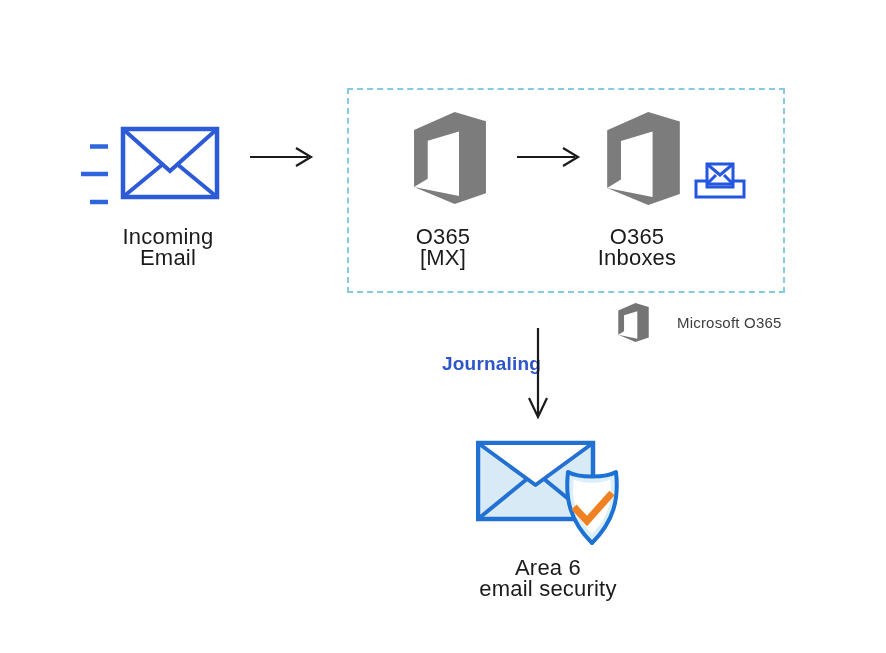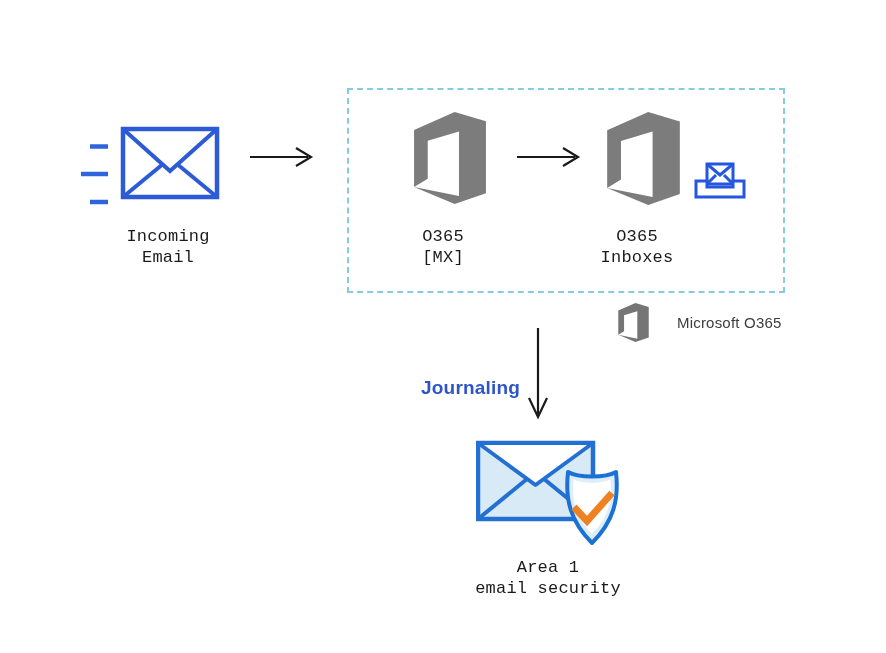--- a/index.html
+++ b/index.html
@@ -3,22 +3,22 @@
 <meta charset="utf-8">
 <style>
   html,body{margin:0;padding:0;}
   body{
     width:886px;height:653px;position:relative;background:#ffffff;
     font-family:"Liberation Sans", sans-serif;overflow:hidden;
   }
   .abs{position:absolute;}
   .label{
     position:absolute;text-align:center;
-    font-size:17px;line-height:21px;color:#1b1b1b;
-    white-space:pre-line;letter-spacing:.2px;font-family:Liberation Mono, monospace;
+    font-size:22px;line-height:21px;color:#1b1b1b;
+    white-space:pre-line;letter-spacing:.2px;
   }
   .legend-text{
     position:absolute;font-size:15px;color:#3d3d3d;letter-spacing:.2px;margin-left:10px;
   }
   .journaling{
     position:absolute;font-size:19px;font-weight:600;color:#2e56c9;letter-spacing:.2px;
   }
   .boundary{
     position:absolute;border:2px dashed #85cce0;box-sizing:border-box;
     background:transparent;
@@ -75,35 +75,35 @@
 <div class="label" style="left:383px;top:226px;width:120px;">O365
 [MX]</div>
 <div class="label" style="left:577px;top:226px;width:120px;">O365
 Inboxes</div>
 
 <svg class="abs" style="left:618px;top:303px;" width="31" height="39" viewBox="0 0 200 256">
   <path fill="#757575" fill-rule="evenodd" d="M0,209 V50 L113,0 L200,26 V226 L113,256 L0,209 L125,234 V54 L38,80 V186 Z"></path>
 </svg>
 <div class="legend-text" style="left:667px;top:314px;">Microsoft O365</div>
 
-<div class="journaling" style="left:421px;top:353px;margin-top:24px;">Journaling</div>
+<div class="journaling" style="left:442px;top:353px;">Journaling</div>
 <svg class="abs" style="left:527px;top:326px;" width="24" height="94" viewBox="0 0 24 94">
   <line x1="11" y1="2" x2="11" y2="88" stroke="#1a1a1a" stroke-width="2.2"></line>
   <path d="M2,72 L11,91 L20,72" fill="none" stroke="#1a1a1a" stroke-width="2.2"></path>
 </svg>
 
 <svg class="abs" style="left:476px;top:438px;" width="150" height="112" viewBox="0 0 150 112">
 
   <g stroke="#2270d2">
     <rect x="2" y="5" width="115" height="76" fill="#d9eaf7" stroke-width="4.5"></rect>
     <polygon points="2,5 117,5 59.5,47" fill="#ffffff" stroke-width="4" stroke-linejoin="round"></polygon>
     <path d="M2,81 L51,41" stroke-width="4" fill="none"></path>
     <path d="M117,81 L68,41" stroke-width="4" fill="none"></path>
   </g>
 
   <g transform="translate(84,27)">
     <path d="M8,7 C18,13 46,13 56,7 C59,34 54,56 32,78 C10,56 5,34 8,7 Z" fill="#dceefa" stroke="#1b72d3" stroke-width="4" stroke-linejoin="round"></path>
     <path d="M8,7 C18,13 46,13 56,7 C59,34 54,56 32,78 C10,56 5,34 8,7 Z" transform="translate(7.5,9) scale(0.765)" fill="#ffffff" stroke="none"></path>
     <polyline points="14,42 27,56 52,28" fill="none" stroke="#f08122" stroke-width="7" stroke-linecap="butt" stroke-linejoin="miter"></polyline>
   </g>
 </svg>
-<div class="label" style="left:458px;top:557px;width:180px;">Area 1
+<div class="label" style="left:458px;top:557px;width:180px;">Area 6
 email security</div>
 
 </body></html>

